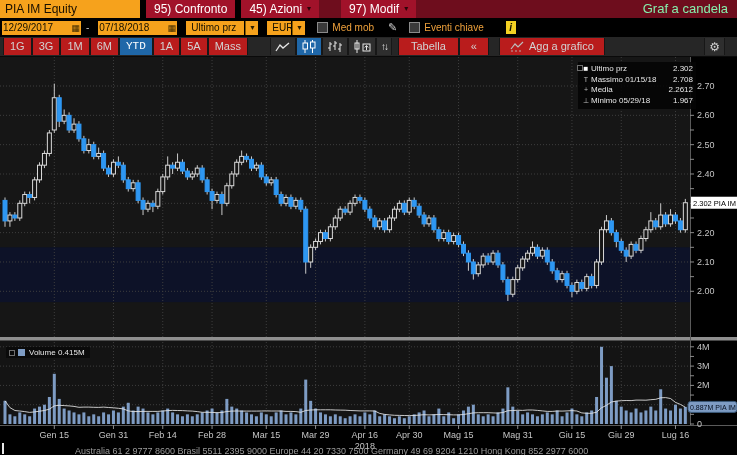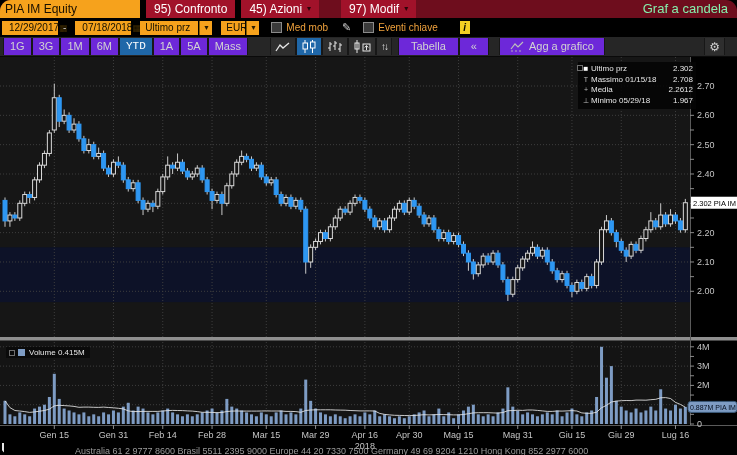--- a/index.html
+++ b/index.html
@@ -1,40 +1,40 @@
 <!DOCTYPE html>
 <html><head>
 <meta charset="utf-8">
 <style>
   html,body{margin:0;padding:0;background:#000;}
   #screen{position:relative;width:737px;height:455px;background:#000;overflow:hidden;
-    font-family:"Liberation Sans",sans-serif;border-radius:11px;-webkit-font-smoothing:antialiased;}
+    font-family:"Liberation Sans",sans-serif;-webkit-font-smoothing:antialiased;}
   
   #row1{position:absolute;top:0;left:0;width:737px;height:18px;background:#6e0d1d;display:flex;align-items:stretch;}
   .sec-box{width:140px;background:#f6a21c;color:#1a1000;font-size:12px;line-height:18px;padding-left:5px;box-sizing:border-box;white-space:nowrap;}
   .r1gap{width:6px;background:#000;}
   .red-btn{background:#a1122a;color:#fff;font-size:12px;line-height:18px;text-align:left;white-space:nowrap;padding:0 8px;display:flex;align-items:center;gap:5px;}
   .red-btn .dd{color:#2a0408;font-size:8px;}
   .r1fill{flex:1;}
   .r1title{color:#86efac;font-size:13px;line-height:18px;padding-right:9px;white-space:nowrap;}
   
   #row2{position:absolute;top:18px;left:0;width:737px;height:19px;background:#000;display:flex;align-items:center;font-size:10px;}
   .amber{background:#f6a21c;color:#141000;height:14px;line-height:14px;display:flex;align-items:center;box-sizing:border-box;}
-  .datebox{width:56px;padding:0 7px;justify-content:space-between;margin-left:2px;align-items:flex-end;}
+  .datebox{width:79px;padding:0 1px;justify-content:space-between;margin-left:2px;align-items:flex-end;}
   .cal{font-size:9px;color:#402c00;}
   .dash{color:#c9c9c9;margin:0 5px;}
   .selbox{padding:0 5px;margin-left:9px;}
   .arrowbox{width:12px;height:14px;background:#f6a21c;border-left:1px solid #8a5c00;color:#2a1c00;font-size:7px;display:flex;align-items:center;justify-content:center;margin-left:1px;}
   .chk{width:9px;height:9px;background:#3a3a3a;border:1px solid #8a8a8a;margin-left:12px;}
   .olabel{color:#f0a23c;margin-left:4px;white-space:nowrap;}
   .pencil{color:#c9c9c9;font-size:11px;margin-left:14px;}
   .ibadge{width:10px;height:13px;background:#f2d023;color:#101000;font-weight:bold;font-size:10px;text-align:center;line-height:13px;margin-left:22px;font-style:italic;}
   
   #row3{position:absolute;top:37px;left:0;width:737px;height:20px;background:#262626;display:flex;align-items:center;border-bottom:1px solid #0a0a0a;box-sizing:border-box;}
-  .tbtn{height:17px;line-height:17px;color:#d2d2d2;font-size:11px;text-align:center;background:#6d28d9;border-left:1px solid #171717;border-right:1px solid #171717;padding:0 6px;white-space:nowrap;}
+  .tbtn{height:17px;line-height:17px;color:#d2d2d2;font-size:11px;text-align:center;background:#b91c1c;border-left:1px solid #171717;border-right:1px solid #171717;padding:0 6px;white-space:nowrap;}
   .tbtn.sel{background:#1f67a8;color:#fff;font-family:Liberation Mono, monospace;}
   .tico{height:17px;display:flex;align-items:center;justify-content:center;background:#2e2e2e;border-left:1px solid #171717;border-right:1px solid #171717;padding:0 4px;}
   .tico.sel{background:#1f67a8;}
   .tsep{width:6px;height:100%;}
   .ddv{font-size:8px;color:#b9b9b9;margin-left:5px;}
   .garrows{color:#e4e4e4;font-size:10px;letter-spacing:-2px;}
   
   #chart{position:absolute;top:57px;left:0;}
   #legend{position:absolute;left:578px;top:62px;width:112px;background:rgba(4,4,4,0.88);padding:2px 3px 3px 3px;z-index:5;}
   .lrow{display:flex;align-items:center;font-size:8px;color:#e8e8e8;line-height:10.5px;white-space:nowrap;}

